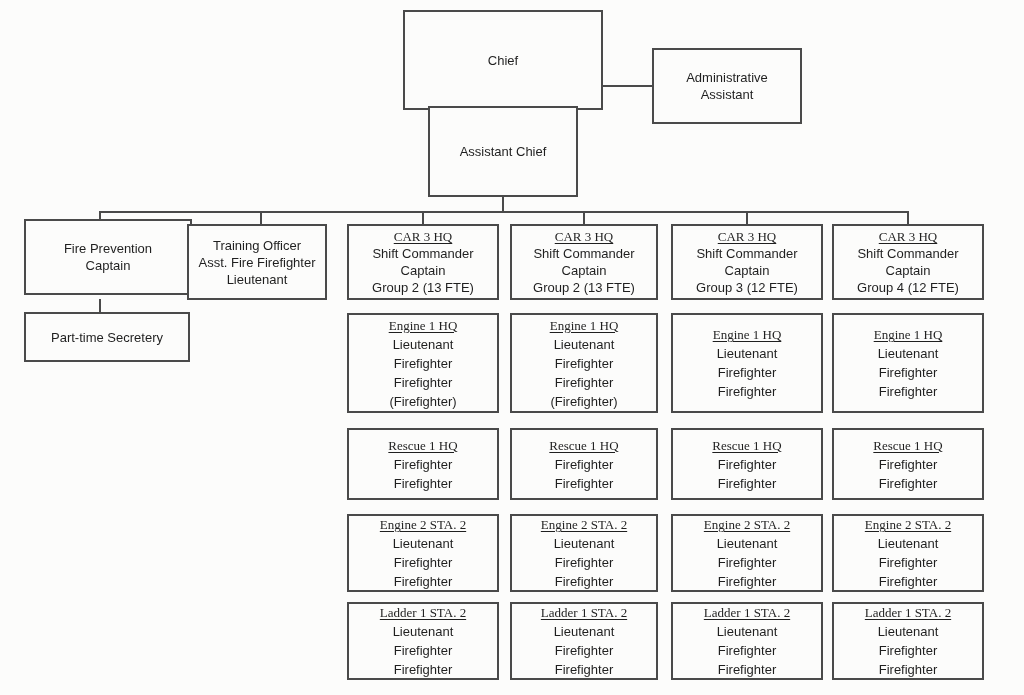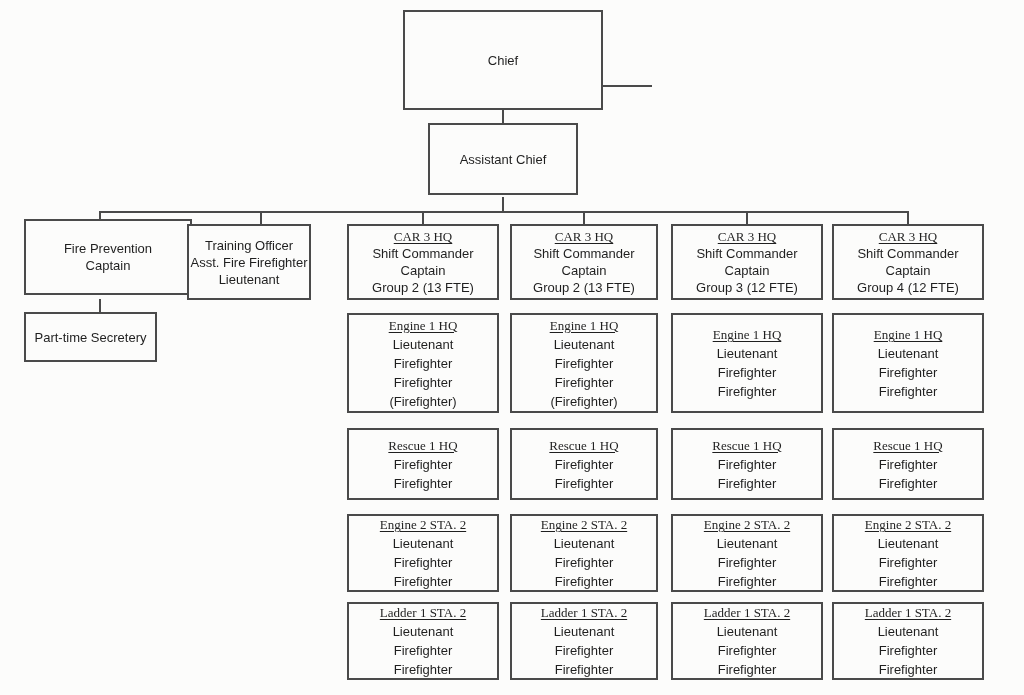--- a/index.html
+++ b/index.html
@@ -44,31 +44,35 @@
   <div class="connector" style="left:422px;top:213px;width:2px;height:11px"></div>
   <div class="connector" style="left:583px;top:213px;width:2px;height:11px"></div>
   <div class="connector" style="left:746px;top:213px;width:2px;height:11px"></div>
   <div class="connector" style="left:907px;top:213px;width:2px;height:11px"></div>
   <div class="connector" style="left:99px;top:299px;width:2px;height:13px"></div>
 
   <div class="node" style="left:403px;top:10px;width:200px;height:100px">
     <div>Chief</div>
   </div>
 
-
-  <div class="node" style="left:428px;top:123px;width:150px;height:72px">
+  <div class="node" style="left:652px;top:48px;width:150px;height:76px">
+    <div>Administrative</div>
+    <div>Assistant</div>
+  </div>
+
+  <div class="node" style="left:428px;top:106px;width:150px;height:91px">
     <div>Assistant Chief</div>
   </div>
 
   <div class="node" style="left:24px;top:219px;width:168px;height:76px">
     <div>Fire Prevention</div>
     <div>Captain</div>
   </div>
 
-  <div class="node" style="left:187px;top:224px;width:124px;height:76px">
+  <div class="node" style="left:187px;top:224px;width:140px;height:76px">
     <div>Training Officer</div>
     <div>Asst. Fire Firefighter</div>
     <div>Lieutenant</div>
   </div>
 
   <div class="node" style="left:347px;top:224px;width:152px;height:76px">
     <div class="u">CAR 3 HQ</div>
     <div>Shift Commander</div>
     <div>Captain</div>
     <div>Group 2 (13 FTE)</div>
@@ -88,21 +92,21 @@
     <div>Group 3 (12 FTE)</div>
   </div>
 
   <div class="node" style="left:832px;top:224px;width:152px;height:76px">
     <div class="u">CAR 3 HQ</div>
     <div>Shift Commander</div>
     <div>Captain</div>
     <div>Group 4 (12 FTE)</div>
   </div>
 
-  <div class="node" style="left:24px;top:312px;width:133px;height:50px">
+  <div class="node" style="left:24px;top:312px;width:166px;height:50px">
     <div>Part-time Secretery</div>
   </div>
 
   <div class="node unit" style="left:347px;top:313px;width:152px;height:100px">
     <div class="u">Engine 1 HQ</div>
     <div>Lieutenant</div>
     <div>Firefighter</div>
     <div>Firefighter</div>
     <div class="it">(Firefighter)</div>
   </div>

